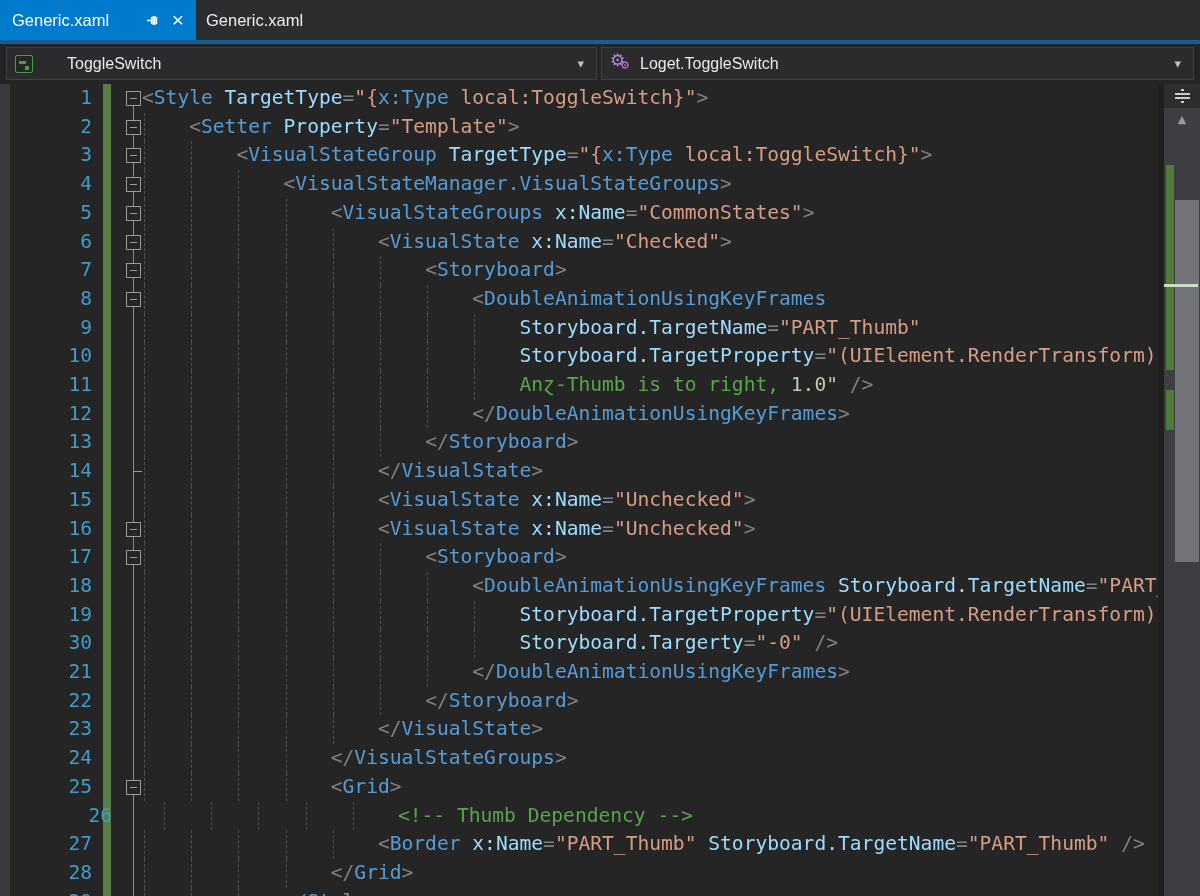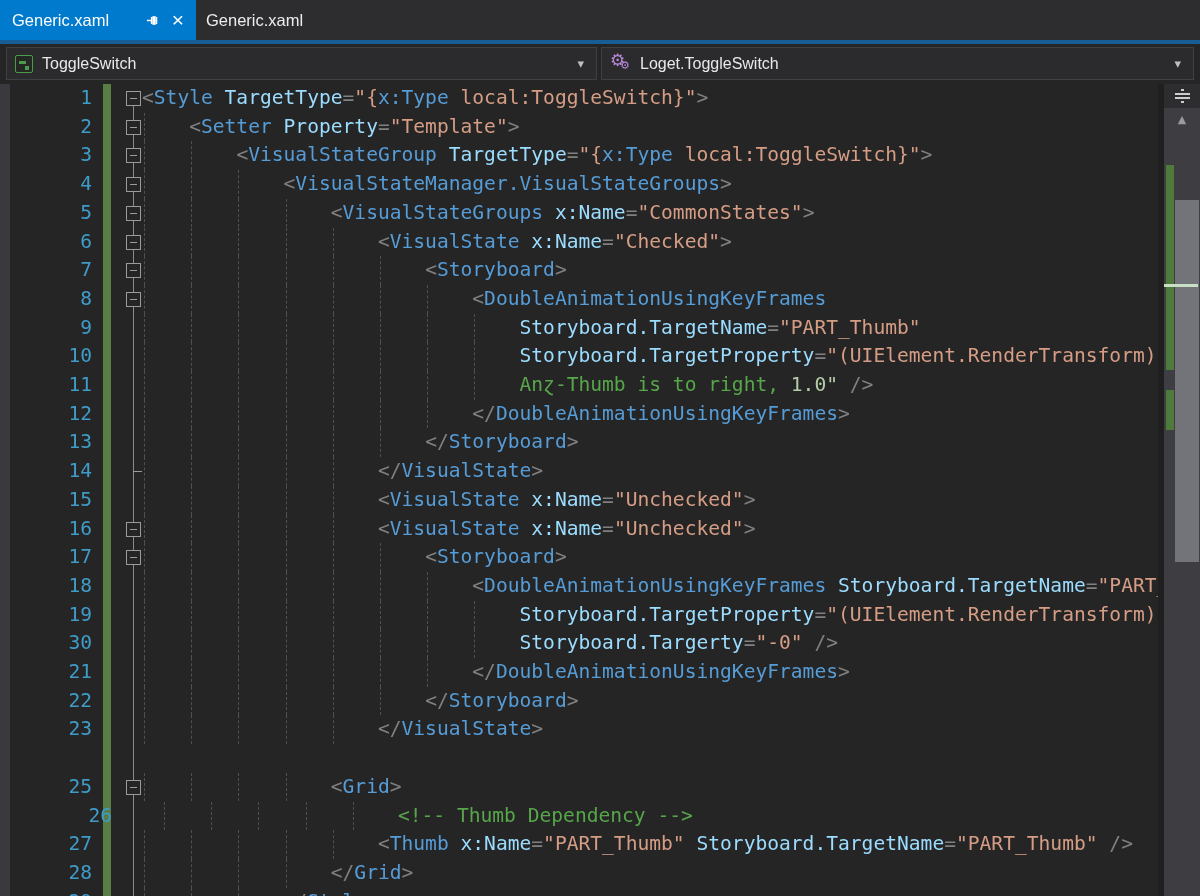--- a/index.html
+++ b/index.html
@@ -25,21 +25,21 @@
   .tab-underline{position:absolute;left:0;top:40px;width:1200px;height:4px;background:var(--tab_underline);}
   .close-icon{font-size:21px;line-height:20px;color:#fff;margin-left:2px;}
   .pin-icon{display:inline-flex;margin-left:auto;}
 
   
   .navbar{position:absolute;left:0;top:44px;width:1200px;height:40px;background:var(--navbar_bg);}
   .combo{position:absolute;top:3px;height:33px;background:var(--combo_bg);
     border:1px solid var(--combo_border);display:flex;align-items:center;
     color:#E8E8E8;font-size:16px;padding:0 8px;}
   .combo .chev{margin-left:auto;color:#BFBFBF;font-size:13px;padding-right:4px;}
-  .combo-left{left:6px;width:591px;}
+  .combo-left{left:6px;width:591px;gap:25px;}
   .combo-right{left:601px;width:593px;}
   .style-icon{position:relative;width:18px;height:18px;border:1px solid var(--style_icon_green);
     border-radius:2px;background:#232823;margin-right:9px;flex:0 0 auto;}
   .style-icon::before{content:"";position:absolute;left:3px;top:5px;width:7px;height:3px;
     background:var(--style_icon_green);}
   .style-icon::after{content:"";position:absolute;left:9px;top:10px;width:4px;height:4px;
     background:var(--style_icon_green);}
   .gears-icon{position:relative;width:22px;height:22px;margin-right:8px;flex:0 0 auto;
     font-family:"DejaVu Sans",sans-serif;color:var(--gears_purple);}
   .gears-icon .g1{position:absolute;left:0;top:-3px;font-size:17px;}
@@ -350,20 +350,28 @@
         </div>
         <div class="row" style="top: 631.4px;">
           <span class="ln">23</span>
           <i class="guide" style="left: 144px;"></i>
           <i class="guide" style="left: 191.2px;"></i>
           <i class="guide" style="left: 238.4px;"></i>
           <i class="guide" style="left: 285.6px;"></i>
           <i class="guide" style="left: 332.8px;"></i>
           <span class="code"><span>                    </span><span class="tk-d">&lt;/</span><span class="tk-el">VisualState</span><span class="tk-d">&gt;</span></span>
         </div>
+        <div class="row" style="top: 660.1px;">
+          <span class="ln">24</span>
+          <i class="guide" style="left: 144px;"></i>
+          <i class="guide" style="left: 191.2px;"></i>
+          <i class="guide" style="left: 238.4px;"></i>
+          <i class="guide" style="left: 285.6px;"></i>
+          <span class="code"><span>                </span><span class="tk-d">&lt;/</span><span class="tk-el">VisualStateGroups</span><span class="tk-d">&gt;</span></span>
+        </div>
         <div class="row" style="top: 688.8px;">
           <span class="ln">25</span>
           <i class="guide" style="left: 144px;"></i>
           <i class="guide" style="left: 191.2px;"></i>
           <i class="guide" style="left: 238.4px;"></i>
           <i class="guide" style="left: 285.6px;"></i>
           <span class="obox"></span>
           <span class="code"><span>                </span><span class="tk-d">&lt;</span><span class="tk-el">Grid</span><span class="tk-d">&gt;</span></span>
         </div>
         <div class="row" style="top: 717.5px; margin-left: 20px;">
@@ -375,21 +383,21 @@
           <i class="guide" style="left: 332.8px;"></i>
           <span class="code"><span>                    </span><span class="tk-cm">&lt;!-- Thumb Dependency --&gt;</span></span>
         </div>
         <div class="row" style="top: 746.2px;">
           <span class="ln">27</span>
           <i class="guide" style="left: 144px;"></i>
           <i class="guide" style="left: 191.2px;"></i>
           <i class="guide" style="left: 238.4px;"></i>
           <i class="guide" style="left: 285.6px;"></i>
           <i class="guide" style="left: 332.8px;"></i>
-          <span class="code"><span>                    </span><span class="tk-d">&lt;</span><span class="tk-el">Thumb </span><span class="tk-at">x:Name</span><span class="tk-d">=</span><span class="tk-av">"PART_Thumb" </span><span class="tk-at">Storyboard.TargetName</span><span class="tk-d">=</span><span class="tk-av">"PART_Thumb"</span><span class="tk-d"> /&gt;</span></span>
+          <span class="code"><span>                    </span><span class="tk-d">&lt;</span><span class="tk-el">Border </span><span class="tk-at">x:Name</span><span class="tk-d">=</span><span class="tk-av">"PART_Thumb" </span><span class="tk-at">Storyboard.TargetName</span><span class="tk-d">=</span><span class="tk-av">"PART_Thumb"</span><span class="tk-d"> /&gt;</span></span>
         </div>
         <div class="row" style="top: 774.9px;">
           <span class="ln">28</span>
           <i class="guide" style="left: 144px;"></i>
           <i class="guide" style="left: 191.2px;"></i>
           <i class="guide" style="left: 238.4px;"></i>
           <i class="guide" style="left: 285.6px;"></i>
           <span class="code"><span>                </span><span class="tk-d">&lt;/</span><span class="tk-el">Grid</span><span class="tk-d">&gt;</span></span>
         </div>
         <div class="row" style="top: 803.6px;">

